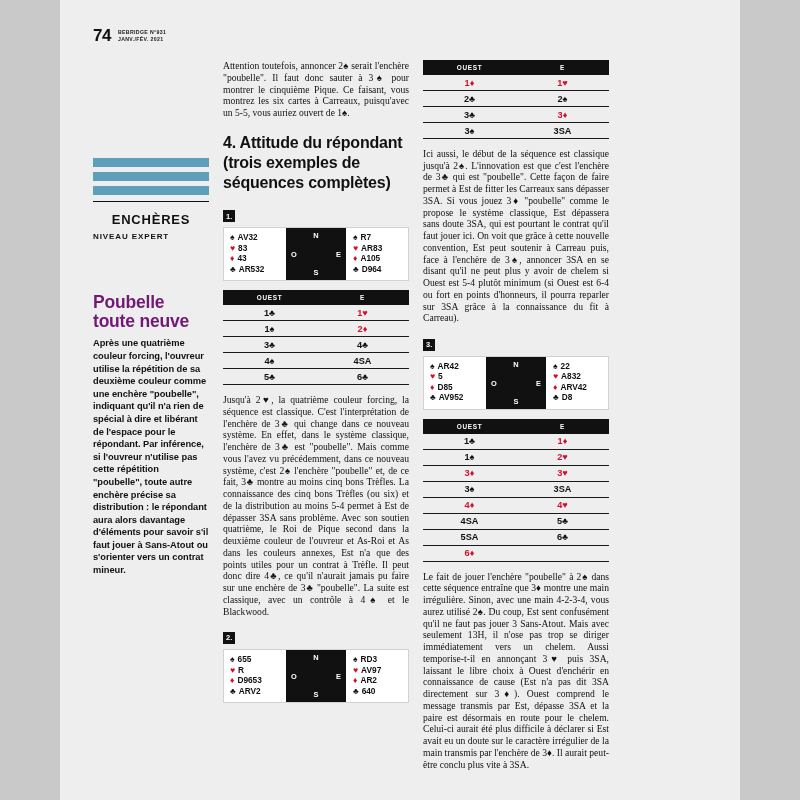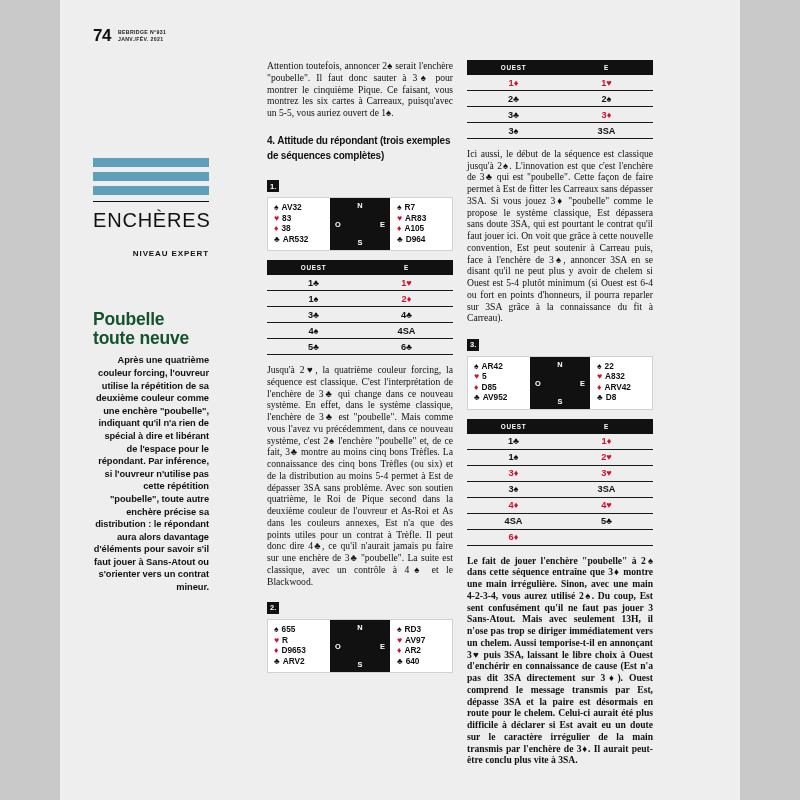--- a/index.html
+++ b/index.html
@@ -52,90 +52,89 @@
     text-transform: uppercase;
   }
 
   
   .columns {
     display: flex;
     gap: 14px;
     height: 718px;
   }
   .col-left   { width: 116px; flex: none; }
-  .col-mid    { width: 186px; flex: none; margin-left: 44px; }
+  .col-mid    { width: 186px; flex: none; }
   .col-right  { width: 186px; flex: none; }
 
   
   .rail-bars {
     margin-top: 98px;
     margin-bottom: 6px;
   }
   .rail-bar {
     height: 9px;
     background: #5e9fba;
     margin-bottom: 5px;
   }
   .rail-rule {
     height: 1.4px;
     background: #111;
     margin: 5px 0 9px 0;
   }
   .rail-title {
-    font-size: 20px;
-    font-weight: normal;
+    font-size: 13px;
+    font-weight: bold;
     letter-spacing: 0.8px;
     color: #111;
     line-height: 18px;
     text-align: center;
   }
   .rail-sub {
     font-size: 8px;
     font-weight: bold;
     letter-spacing: 0.9px;
     color: #111;
-    text-align: right;
-    margin-top: 20px;
+    text-align: left;
+    margin-top: 3px;
   }
   .rail-headline {
     margin-top: 52px;
     font-size: 17.5px;
     font-weight: bold;
     line-height: 19px;
-    color: #14532d;
+    color: #701a75;
     letter-spacing: -0.2px;
   }
   .rail-chapo {
     margin-top: 6px;
     font-size: 9.3px;
     line-height: 12.6px;
     font-weight: bold;
     color: #111;
     letter-spacing: -0.05px;
-    text-align: right;
   }
 
   
   .body-text {
     font-family: "Liberation Serif", serif;
     font-size: 9.6px;
     line-height: 11.75px;
     color: #111;
     text-align: justify;
     text-justify: inter-word;
     hyphens: manual;
     margin: 0 0 9px 0;
   }
-  .body-text:last-child { margin-bottom: 0; font-weight: bold; }
+  .body-text:last-child { margin-bottom: 0; }
 
   
   .section-heading {
-    font-size: 10px;
-    font-weight: bold;
-    line-height: 15px;
+    font-size: 16px;
+    font-weight: bold;
+    line-height: 20px;
     color: #111;
     letter-spacing: -0.2px;
     margin: 14px 0 12px 0;
   }
 
   
   .chip {
     display: inline-block;
     background: #111;
     color: #fff;
@@ -261,21 +260,21 @@
           <div class="hand-row">
               <span class="suit black">♠</span>
               <span>AV32</span>
             </div>
           <div class="hand-row">
               <span class="suit red">♥</span>
               <span>83</span>
             </div>
           <div class="hand-row">
               <span class="suit red">♦</span>
-              <span>38</span>
+              <span>43</span>
             </div>
           <div class="hand-row">
               <span class="suit black">♣</span>
               <span>AR532</span>
             </div>
         </div>
         <div class="compass">
           <span class="c-n">N</span>
           <span class="c-o">O</span>
           <span class="c-e">E</span>
@@ -487,20 +486,24 @@
             </tr>
           <tr>
               <td class="bid red">4♦</td>
               <td class="bid red">4♥</td>
             </tr>
           <tr>
               <td class="bid black">4SA</td>
               <td class="bid black">5♣</td>
             </tr>
           <tr>
+              <td class="bid black">5SA</td>
+              <td class="bid black">6♣</td>
+            </tr>
+          <tr>
               <td class="bid red">6♦</td>
               <td class="bid empty"></td>
             </tr>
         </tbody>
       </table>
 
       <p class="body-text">Le fait de jouer l'enchère "poubelle" à 2♠ dans cette séquence entraîne que 3♦ montre une main irrégulière. Sinon, avec une main 4-2-3-4, vous aurez utilisé 2♠. Du coup, Est sent confusément qu'il ne faut pas jouer 3 Sans-Atout. Mais avec seulement 13H, il n'ose pas trop se diriger immédiatement vers un chelem. Aussi temporise-t-il en annonçant 3♥ puis 3SA, laissant le libre choix à Ouest d'enchérir en connaissance de cause (Est n'a pas dit 3SA directement sur 3♦). Ouest comprend le message transmis par Est, dépasse 3SA et la paire est désormais en route pour le chelem. Celui-ci aurait été plus difficile à déclarer si Est avait eu un doute sur le caractère irrégulier de la main transmis par l'enchère de 3♦. Il aurait peut-être conclu plus vite à 3SA.</p>
 
     </div>
 

